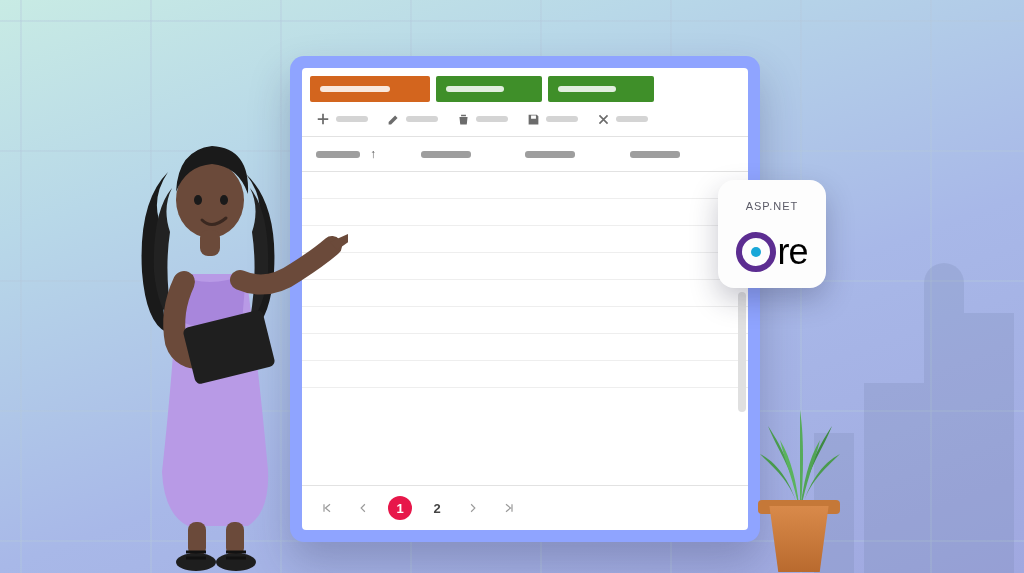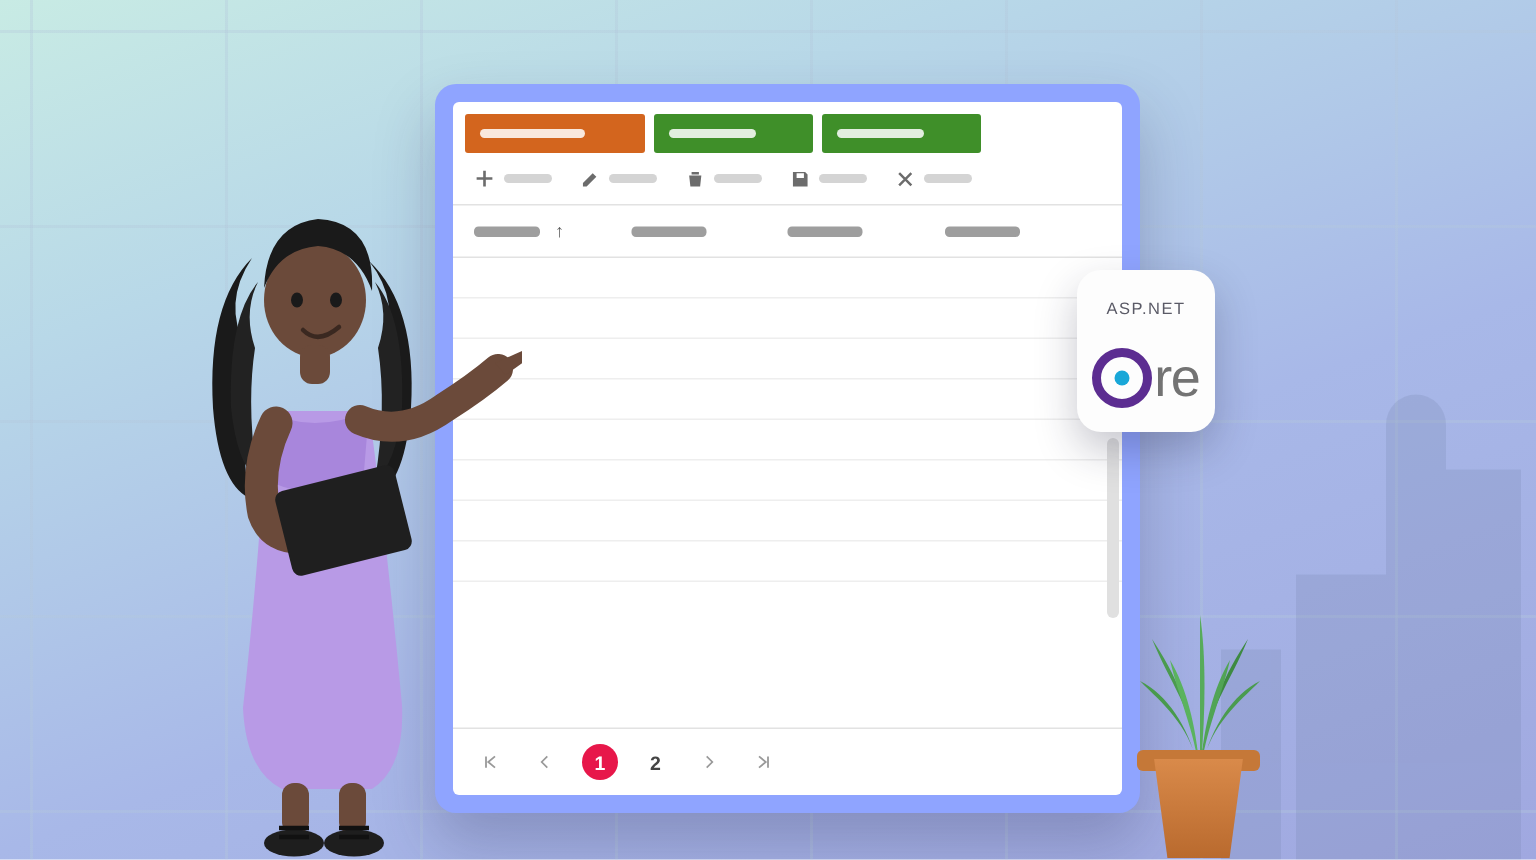--- a/index.html
+++ b/index.html
@@ -117,38 +117,38 @@
     width: 22px; height: 22px; display:flex; align-items:center; justify-content:center;
     color: #888; font-size: 13px; border-radius: 50%;
   }
   .pager-btn.num { font-weight: 600; font-size: 13px; color:#444; }
   .pager-btn.active { background: #e7174a; color: #fff; width: 24px; height: 24px; }
 
   
   .aspnet-badge {
     position: absolute;
     left: 718px; top: 180px;
-    width: 92px; height: 108px;
+    width: 108px; height: 108px;
     background: #fdfdfd;
     border-radius: 16px;
     box-shadow: 0 12px 28px rgba(30,30,60,0.25);
     display: flex; flex-direction: column; align-items: center; justify-content: center;
     padding-top: 4px;
     gap: 18px;
   }
   .aspnet-badge .top { font-size: 11px; letter-spacing: 1px; color: #5a5a66; font-weight: 500; }
   .aspnet-badge .core {
     display: flex; align-items: center; margin-top: 2px;
   }
   .aspnet-badge .core .ring {
     width: 40px; height: 40px; border: 6px solid #5c2d91; border-radius: 50%;
     display:flex; align-items:center; justify-content:center; margin-right: 1px;
   }
   .aspnet-badge .core .ring .dot { width: 10px; height: 10px; background:#19a7d8; border-radius:50%; }
-  .aspnet-badge .core .re { font-size: 36px; font-weight: 500; color: #737373; line-height: 1; letter-spacing: -1px; }
+  .aspnet-badge .core .re { font-size: 36px; font-weight: 500; color: #000000; line-height: 1; letter-spacing: -1px; }
 
   
   .plant {
     position: absolute; left: 744px; top: 396px; width: 110px; height: 176px;
   }
   .plant .pot {
     position: absolute; bottom: 0; left: 18px; width: 74px; height: 66px;
     background: linear-gradient(180deg,#d98a4a,#b96a2e);
     clip-path: polygon(10% 0, 90% 0, 78% 100%, 22% 100%);
     border-radius: 4px;

